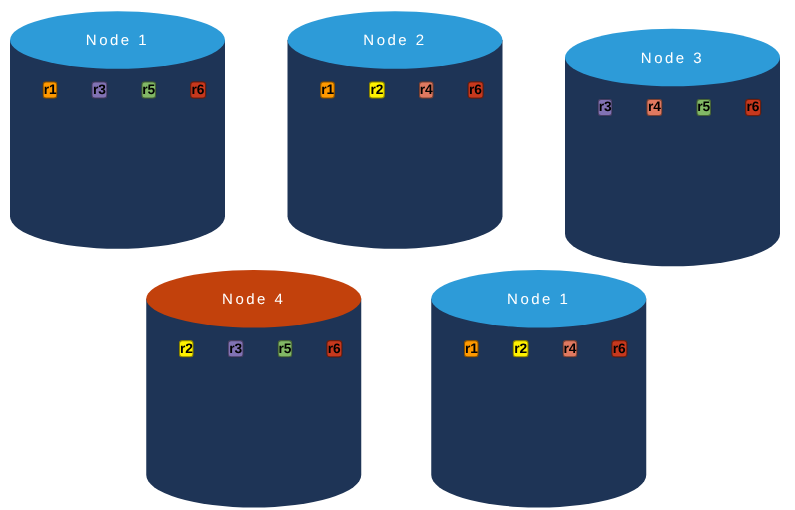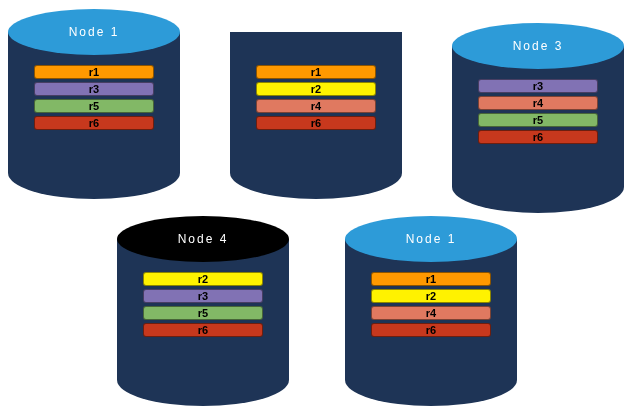--- a/index.html
+++ b/index.html
@@ -50,22 +50,21 @@
       font-size: 12px;
       letter-spacing: 2px;
       white-space: nowrap;
     }
     .bars {
       position: absolute;
       top: 56px;
       left: 26px;
       right: 26px;
       display: flex;
-      flex-direction: column;
-      gap: 3px;
+      gap: 27px;
     }
     .bar {
       height: 14px;
       border-radius: 3px;
       border: 1px solid rgba(0,0,0,0.45);
       display: flex;
       align-items: center;
       justify-content: center;
       box-sizing: border-box;
     }
@@ -103,20 +102,23 @@
           <span>r5</span>
         </div>
       <div class="bar" style="background: rgb(199, 56, 29);">
           <span>r6</span>
         </div>
     </div>
   </div>
 
   <div class="cylinder pos-n2">
     <div class="cyl-body" style="background: rgb(30, 52, 86);"></div>
+    <div class="cyl-top" style="background: rgb(45, 155, 216);">
+      <span class="cyl-title">Node 2</span>
+    </div>
     <div class="bars">
       <div class="bar" style="background: rgb(255, 153, 0);">
           <span>r1</span>
         </div>
       <div class="bar" style="background: rgb(255, 242, 0);">
           <span>r2</span>
         </div>
       <div class="bar" style="background: rgb(224, 121, 96);">
           <span>r4</span>
         </div>
@@ -142,21 +144,21 @@
           <span>r5</span>
         </div>
       <div class="bar" style="background: rgb(199, 56, 29);">
           <span>r6</span>
         </div>
     </div>
   </div>
 
   <div class="cylinder pos-n4">
     <div class="cyl-body" style="background: rgb(30, 52, 86);"></div>
-    <div class="cyl-top" style="background: #000000;">
+    <div class="cyl-top" style="background: #c2410c;">
       <span class="cyl-title">Node 4</span>
     </div>
     <div class="bars">
       <div class="bar" style="background: rgb(255, 242, 0);">
           <span>r2</span>
         </div>
       <div class="bar" style="background: rgb(129, 114, 180);">
           <span>r3</span>
         </div>
       <div class="bar" style="background: rgb(130, 184, 102);">

